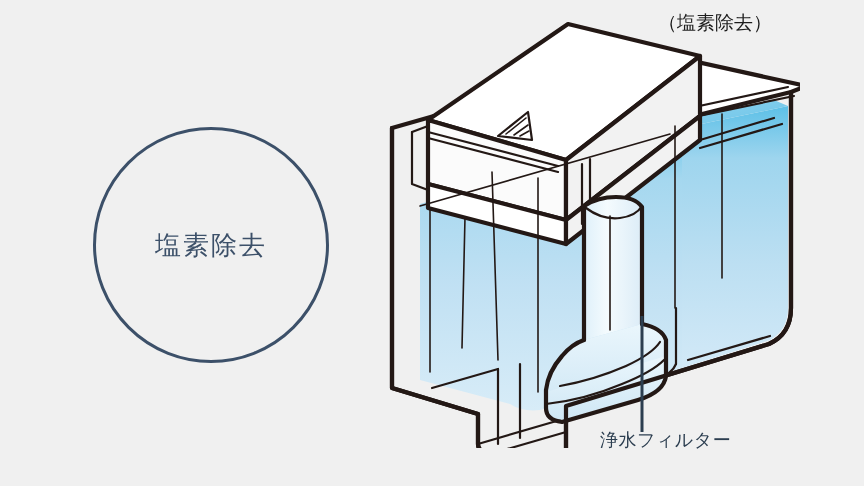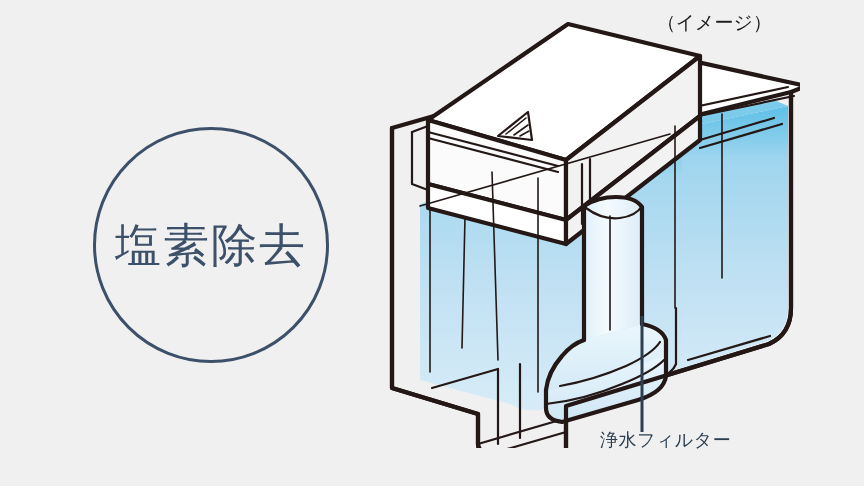--- a/index.html
+++ b/index.html
@@ -29,21 +29,21 @@
     width: 236px;
     height: 236px;
     border: 3px solid #3c5069;
     border-radius: 50%;
     box-sizing: border-box;
     display: flex;
     align-items: center;
     justify-content: center;
   }
   .feature-badge-label {
-    font-size: 46px;
+    font-size: 26px;
     letter-spacing: 2px;
     color: #3c5069;
     line-height: 1;
     font-weight: 400;
     white-space: nowrap;
     user-select: none;
   }
 
   
   .image-caption {
@@ -82,21 +82,21 @@
 </style>
 </head>
 <body>
 
 <div id="stage">
 
   <div class="feature-badge">
     <span class="feature-badge-label">塩素除去</span>
   </div>
 
-  <div class="image-caption">（イメージ）</div>
+  <div class="image-caption">（塩素除去）</div>
 
   <svg id="pitcher-illustration" width="430" height="440" viewBox="0 0 430 440" xmlns="http://www.w3.org/2000/svg">
 
     <defs>
       <linearGradient id="waterGrad" x1="0" y1="0" x2="0" y2="1">
         <stop offset="0%" stop-color="#6ac6ea"></stop>
         <stop offset="18%" stop-color="#a3d7ef"></stop>
         <stop offset="55%" stop-color="#bfe0f3"></stop>
         <stop offset="100%" stop-color="#d7ecf8"></stop>
       </linearGradient>

